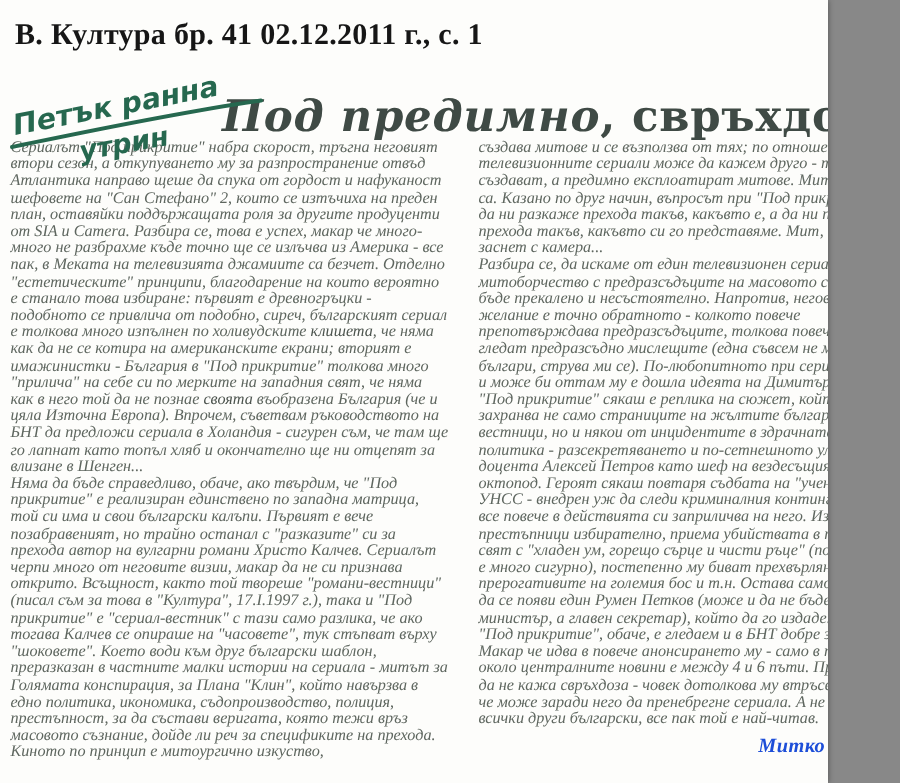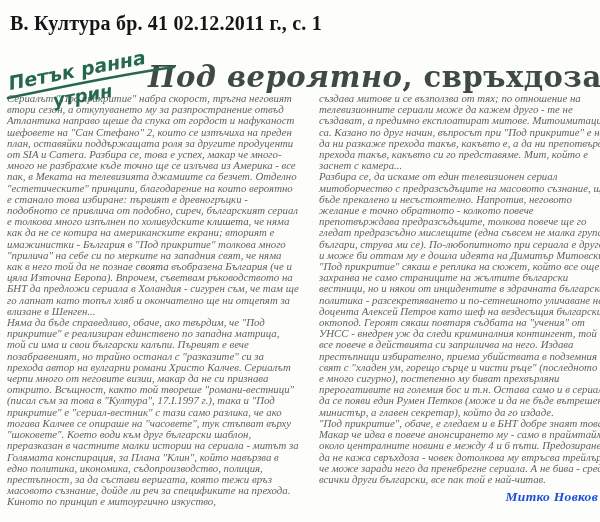--- a/index.html
+++ b/index.html
@@ -1,17 +1,17 @@
 <!DOCTYPE html>
 <html><head>
 <meta charset="utf-8">
 <style>
   html,body{margin:0;padding:0;background:#888;}
   .page{
-    position:relative;width:600px;height:522px;background:var(--paper,#fdfdfb);
+    position:relative;width:552px;height:522px;background:var(--paper,#fdfdfb);
     overflow:hidden;font-family:"Liberation Serif",serif;
     box-shadow:0 0 4px rgba(0,0,0,.4);
   }
   .masthead{
     position:absolute;left:10px;top:12px;
     font-size:20px;font-weight:bold;color:#161616;letter-spacing:.2px;
     font-family:"Liberation Serif",serif;
   }
   .headline{
     position:absolute;left:148px;top:60px;white-space:nowrap;
@@ -52,21 +52,21 @@
 
   <div class="masthead">В. Култура бр. 41 02.12.2011 г., с. 1</div>
 
   <svg class="annotation" width="185" height="60" viewBox="0 0 185 60">
     <path d="M6,46 C45,38 110,24 172,15" stroke="var(--ink,#26684f)" stroke-width="2.6" fill="none" stroke-linecap="round"></path>
     <text font-size="19" transform="translate(8,38) rotate(-11)">Петък ранна</text>
     <text font-size="18" transform="translate(52,55) rotate(-10)">утрин</text>
   </svg>
 
   <div class="headline">
-    <span class="t-italic">Под вероятно</span><span class="t-bold">, </span><span class="t-bold">свръхдоза</span>
+    <span class="t-italic">Под предимно</span><span class="t-bold">, </span><span class="t-bold">свръхдоза</span>
   </div>
 
   <div class="col col-left">
       <p><span>Сериалът "Под прикритие" набра скорост, тръгна неговият втори сезон, а откупуването му за разпространение отвъд Атлантика направо щеше да спука от гордост и нафуканост шефовете на "Сан Стефано" 2, които се изтъчиха на преден план, оставяйки поддържащата роля за другите продуценти от SIA и Camera. Разбира се, това е успех, макар че много-много не разбрахме къде точно ще се излъчва из Америка - все пак, в Меката на телевизията джамиите са безчет. Отделно "естетическите" принципи, благодарение на които вероятно е станало това избиране: първият е древногръцки - подобното се привлича от подобно, сиреч, българският сериал е толкова много изпълнен по холивудските </span><b>клишета</b><span>, че няма как да не се котира на американските екрани; вторият е имажинистки - България в "Под прикритие" толкова много "прилича" на себе си по мерките на западния свят, че няма как в него той да не познае </span><b>своята</b><span> въобразена България (че и цяла Източна Европа). Впрочем, съветвам ръководството на БНТ да предложи сериала в Холандия - сигурен съм, че там ще го лапнат като топъл хляб и окончателно ще ни отцепят за влизане в Шенген...</span></p>
       <p><span>Няма да бъде справедливо, обаче, ако твърдим, че "Под прикритие" е реализиран единствено по западна матрица, той си има и свои български калъпи. Първият е вече позабравеният, но трайно останал с "разказите" си за прехода автор на вулгарни романи Христо Калчев. Сериалът черпи много от неговите визии, макар да не си признава открито. Всъщност, както той твореше "романи-вестници" (писал съм за това в "Култура", 17.I.1997 г.), така и "Под прикритие" е "сериал-вестник" с тази само разлика, че ако тогава Калчев се опираше на "часовете", тук стъпват върху "шоковете". Което води към друг български шаблон, преразказан в частните малки истории на сериала - митът за Голямата конспирация, за Плана "Клин", който навързва в едно политика, икономика, съдопроизводство, полиция, престъпност, за да състави веригата, която тежи връз масовото съзнание, дойде ли реч за спецификите на прехода. Киното по принцип е митоургично изкуство,</span></p>
     </div>
 
   <div class="col col-right">
 
   <p><span>създава митове и се възползва от тях; по отношение на телевизионните сериали може да кажем друго - те не създават, а предимно експлоатират митове. Митоимитации са. Казано по друг начин, въпросът при "Под прикритие" е не да ни разкаже прехода такъв, какъвто е, а да ни препотвърди прехода такъв, какъвто си го представяме. Мит, който е заснет с камера...</span></p>

